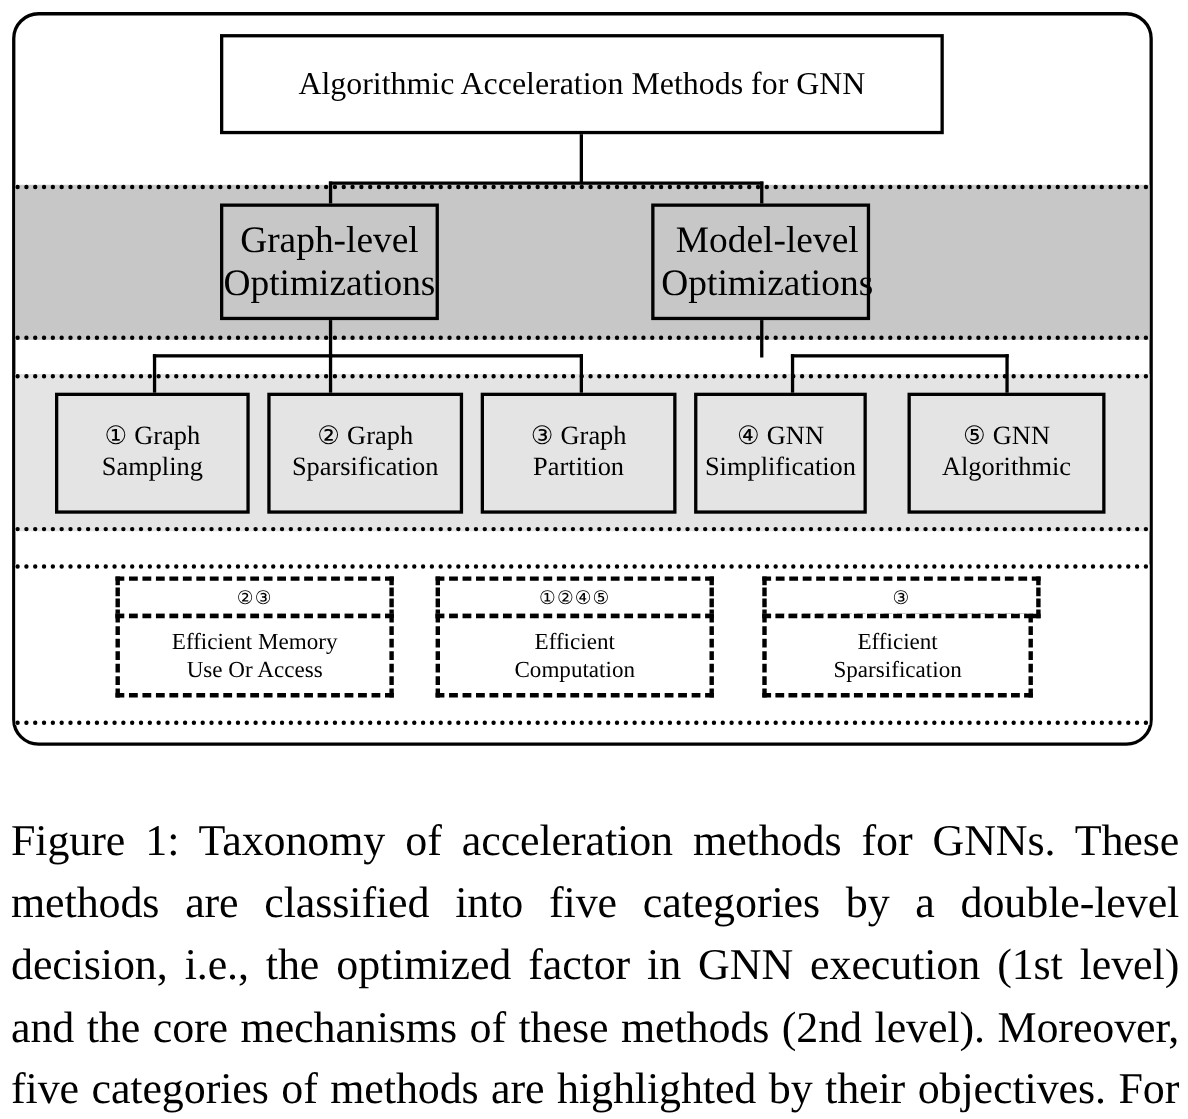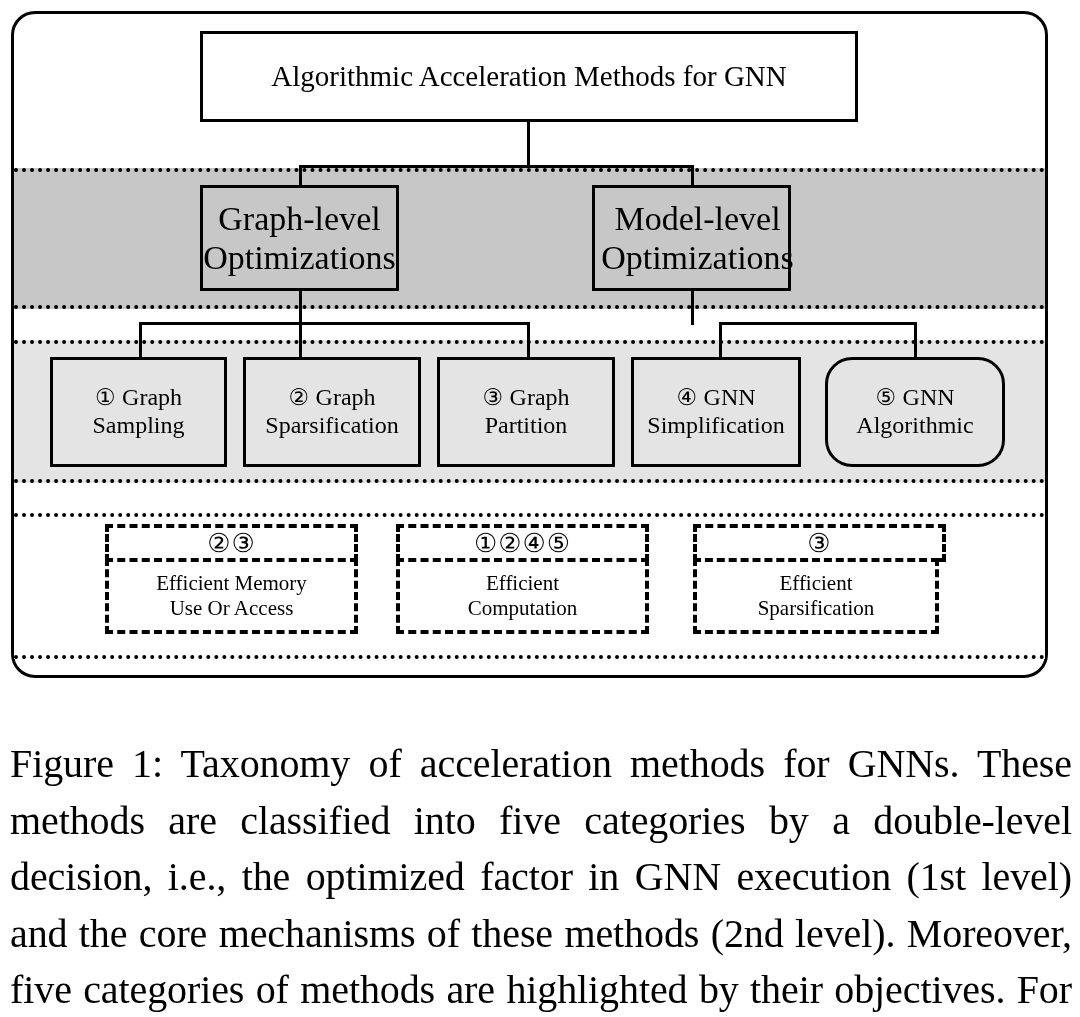--- a/index.html
+++ b/index.html
@@ -118,21 +118,21 @@
     box-sizing: border-box;
     border: 4px dashed #000;
     background: #ffffff;
     display: flex;
     align-items: center;
     justify-content: center;
     text-align: center;
   }
   .obj-head {
     height: 38px;
-    font-size: 26px;
+    font-size: 17px;
     letter-spacing: 1px;
   }
   .obj-body {
     margin-top: -4px;
     height: 76px;
     font-size: 21px;
     line-height: 1.18;
   }
 
   
@@ -211,29 +211,29 @@
   </div>
 
   <div class="node node-l3" style="left:437px; width:178px;">
     <span>
       <span class="circ">③</span>
       <span>Graph</span><br>
       <span>Partition</span>
     </span>
   </div>
 
-  <div class="node node-l3" style="left:631px; width:170px;">
+  <div class="node node-l3" style="left:631px; width:157px;">
     <span>
       <span class="circ">④</span>
       <span>GNN</span><br>
       <span>Simplification</span>
     </span>
   </div>
 
-  <div class="node node-l3" style="left:825px; width:180px;border-radius:27px;">
+  <div class="node node-l3" style="left:825px; width:180px;">
     <span>
       <span class="circ">⑤</span>
       <span>GNN</span><br>
       <span>Algorithmic</span>
     </span>
   </div>
 
   <div class="obj-group" style="left:105px; top:524px; width:253px;">
     <div class="obj-head">②③</div>
     <div class="obj-body" style="width:253px;">

